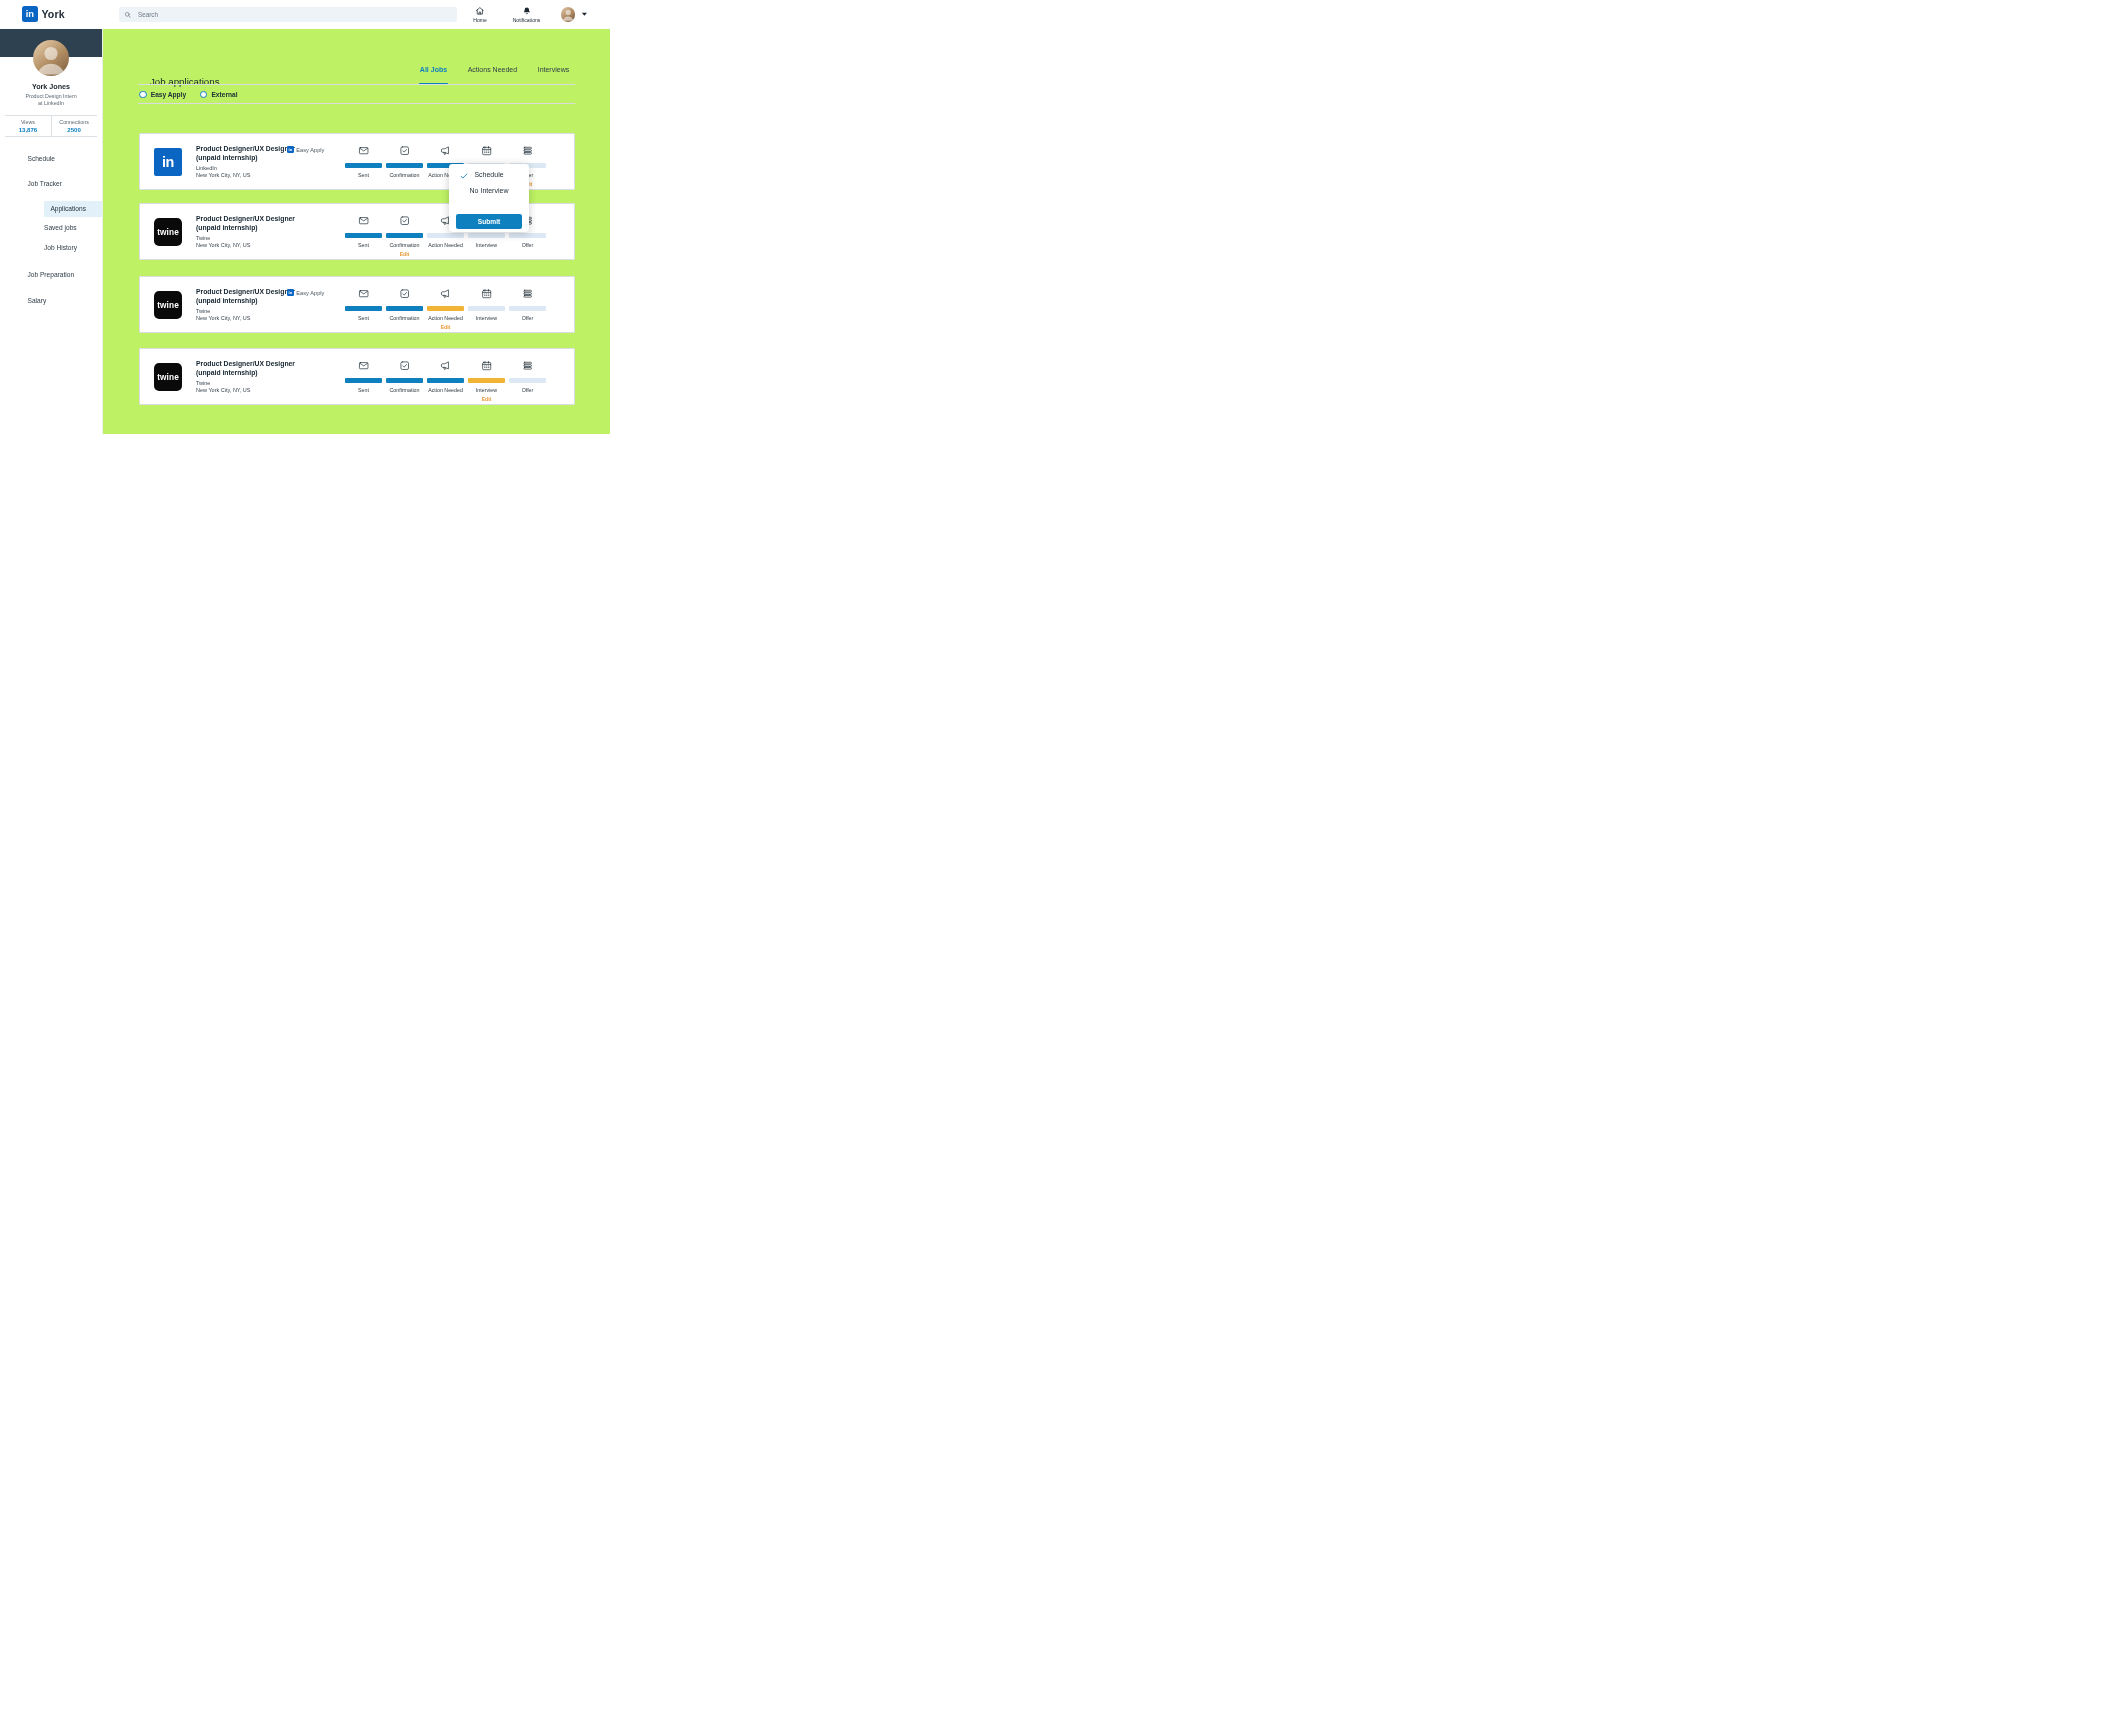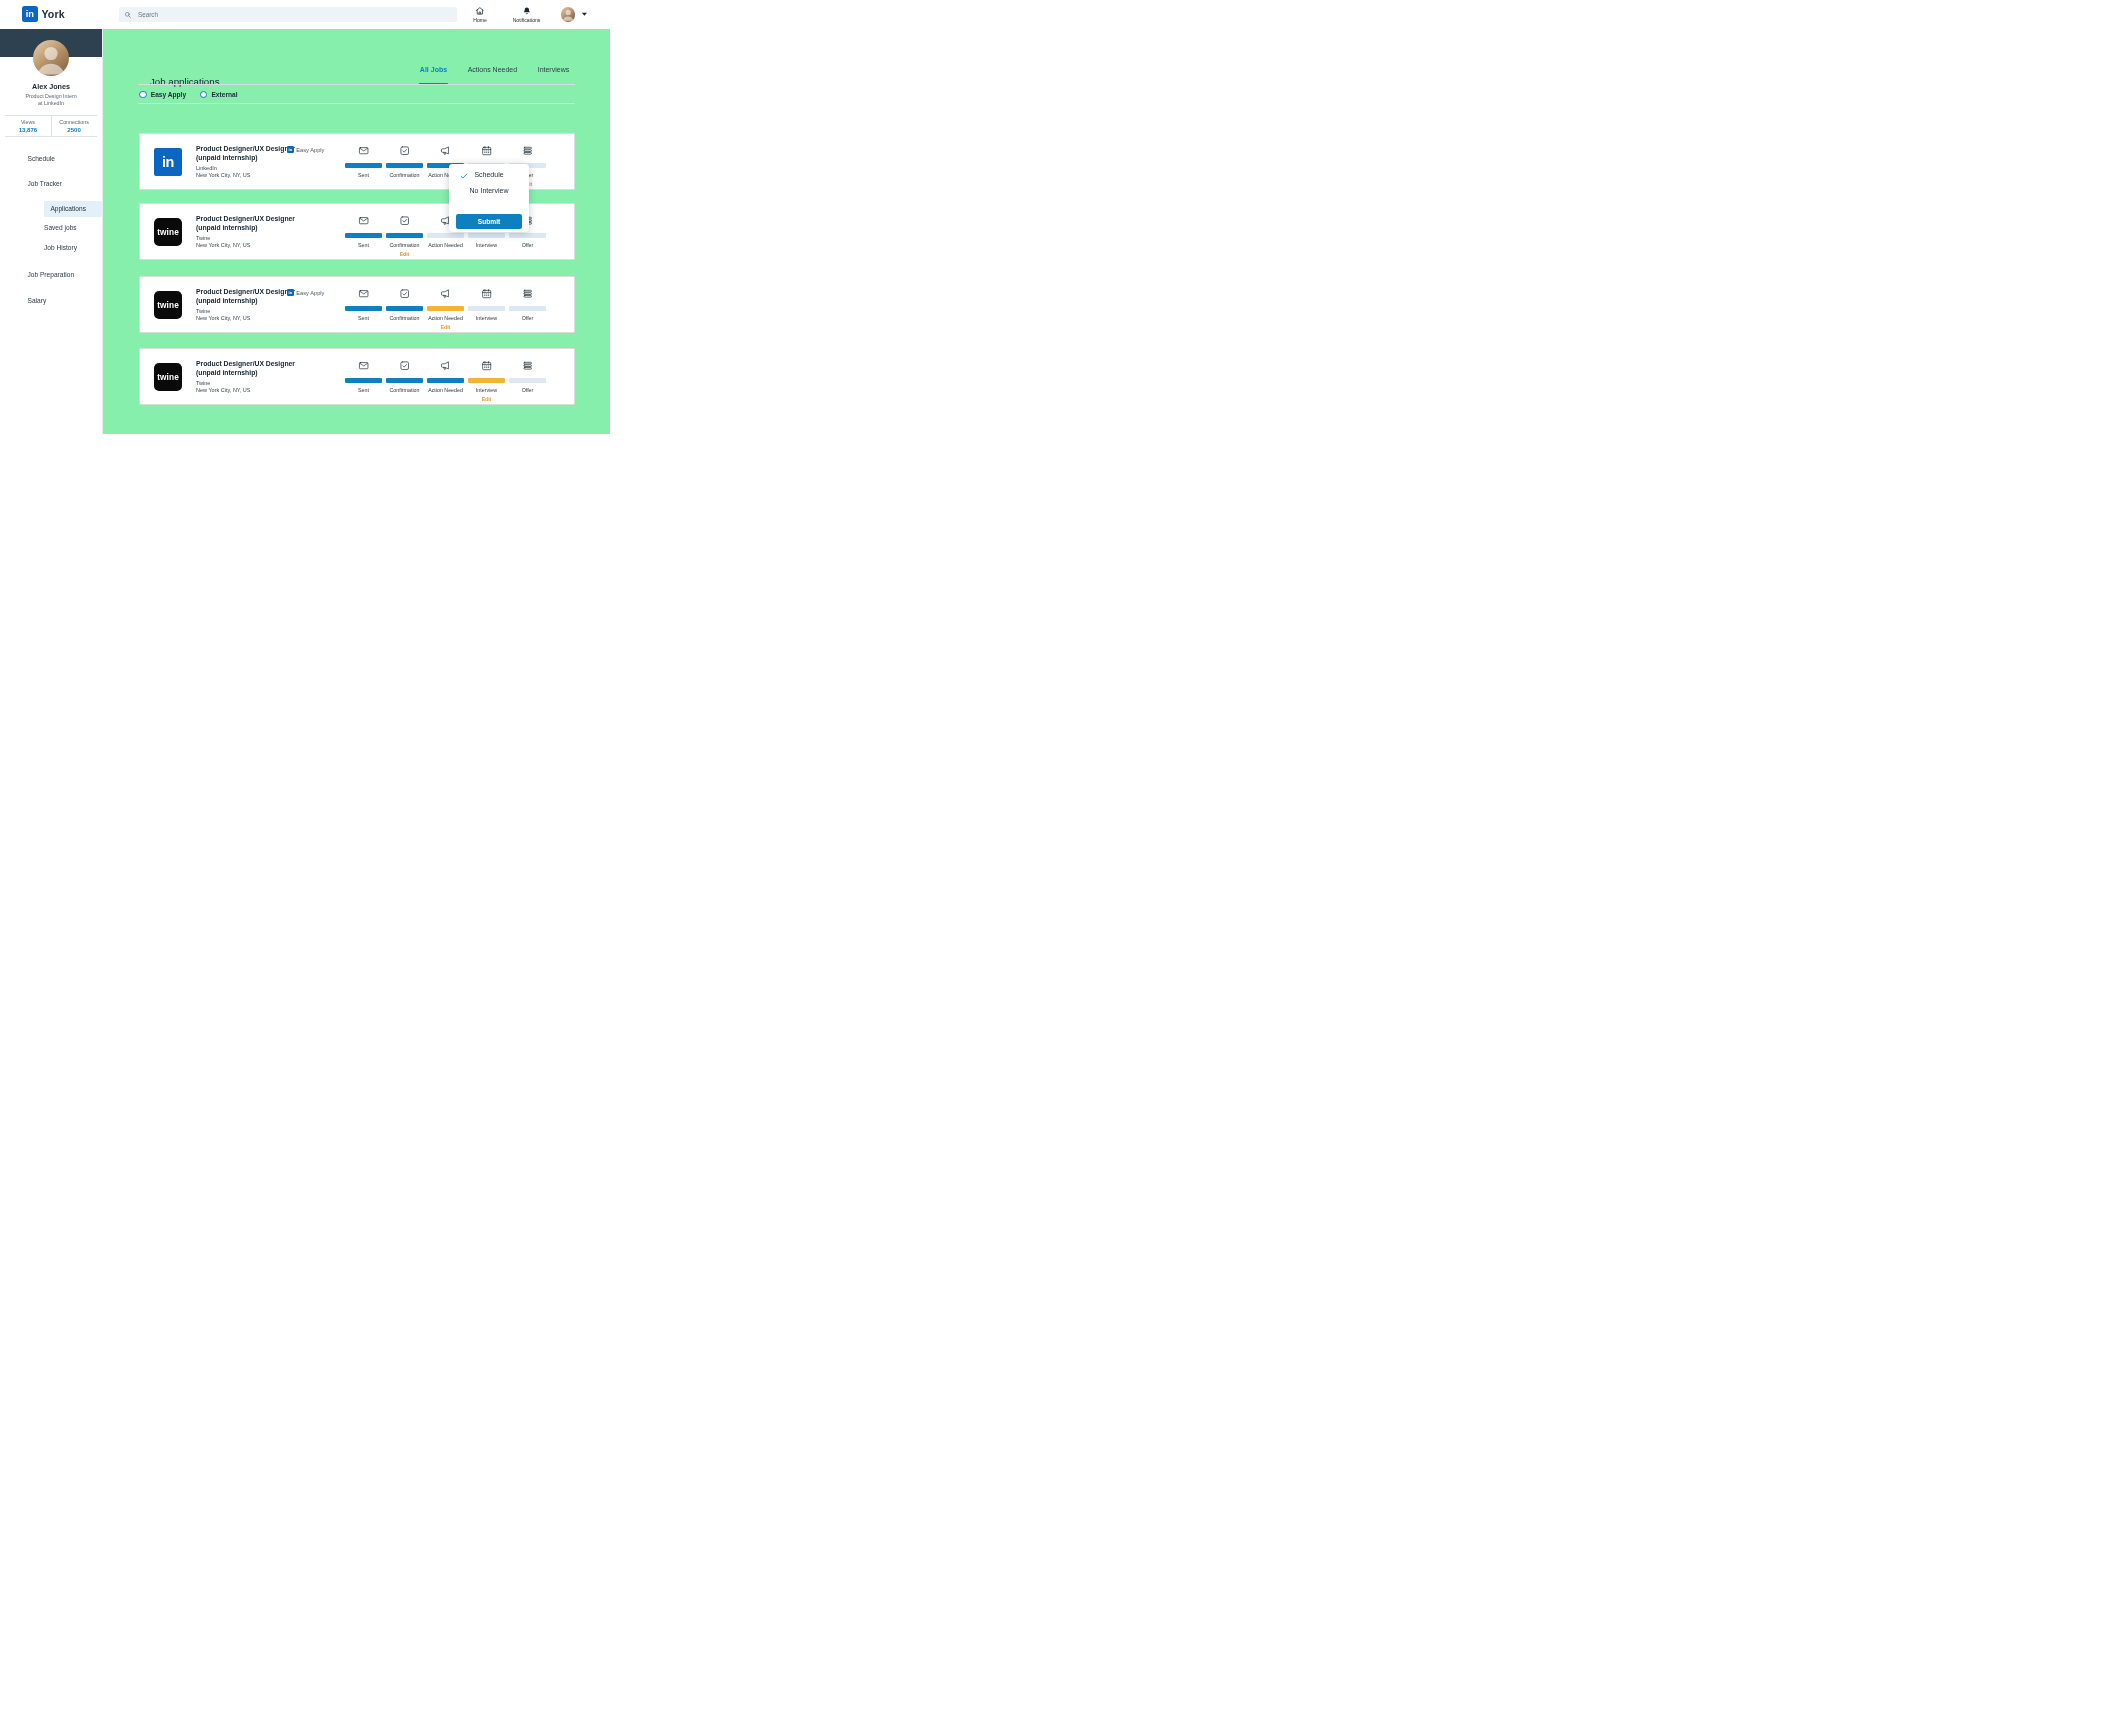--- a/index.html
+++ b/index.html
@@ -4,21 +4,21 @@
 <title>Jobs</title>
 <style>
   :root{
     --accent:#0e80c0; --brand:#0a66c2; --bar-done:#0e80c0; --bar-pending:#dce9f5;
     --bar-action:#f2b435; --edit:#e8952f; --dark-band:#2d4150;
   }
   *{box-sizing:border-box}
   html,body{margin:0;padding:0}
   body{width:610px;height:434px;overflow:hidden;background:#fff;color:#1c262e;
        font-family:"Liberation Sans",sans-serif;}
-  .page{position:relative;width:610px;height:434px;background:#86efac}
+  .page{position:relative;width:610px;height:434px;background:#bef264}
 
   
   .topbar{position:absolute;left:0;top:0;width:610px;height:29px;background:#fff;z-index:10}
   .brand{position:absolute;left:22px;top:6.4px;display:flex;align-items:center;gap:3.8px;cursor:pointer}
   .brand-logo{width:15.7px;height:15.7px;border-radius:2.5px;background:var(--brand);color:#fff;
               display:flex;align-items:center;justify-content:center;font-size:9.3px;font-weight:700}
   .brand-title{font-size:10.6px;font-weight:600;color:#222e38;letter-spacing:0.1px}
   .search{position:absolute;left:119px;top:7.2px;width:338px;height:14.4px;background:#eef3f8;
           border-radius:1.7px;display:flex;align-items:center;padding:0 5.1px}
   .search-icon svg{width:7.6px;height:7.6px;stroke:#5f6b75;fill:none;stroke-width:2;stroke-linecap:round;display:block}
@@ -179,21 +179,21 @@
   </header>
 
   <aside class="sidebar">
     <div class="side-band"></div>
     <div class="side-avatar">
       <svg class="avatar-sil" viewBox="0 0 24 24">
           <circle cx="12" cy="9" r="4.4"></circle>
           <path d="M2.8 23c1.7-4.8 5-7.2 9.2-7.2s7.5 2.4 9.2 7.2z"></path>
         </svg>
     </div>
-    <div class="side-name">Alex Jones</div>
+    <div class="side-name">York Jones</div>
     <div class="side-headline">
       <div>Product Design Intern</div>
       <div>at LinkedIn</div>
     </div>
     <div class="side-stats">
       <div class="stat">
         <div class="stat-label">Views</div>
         <div class="stat-value">13,876</div>
       </div>
       <div class="stat-divider"></div>

